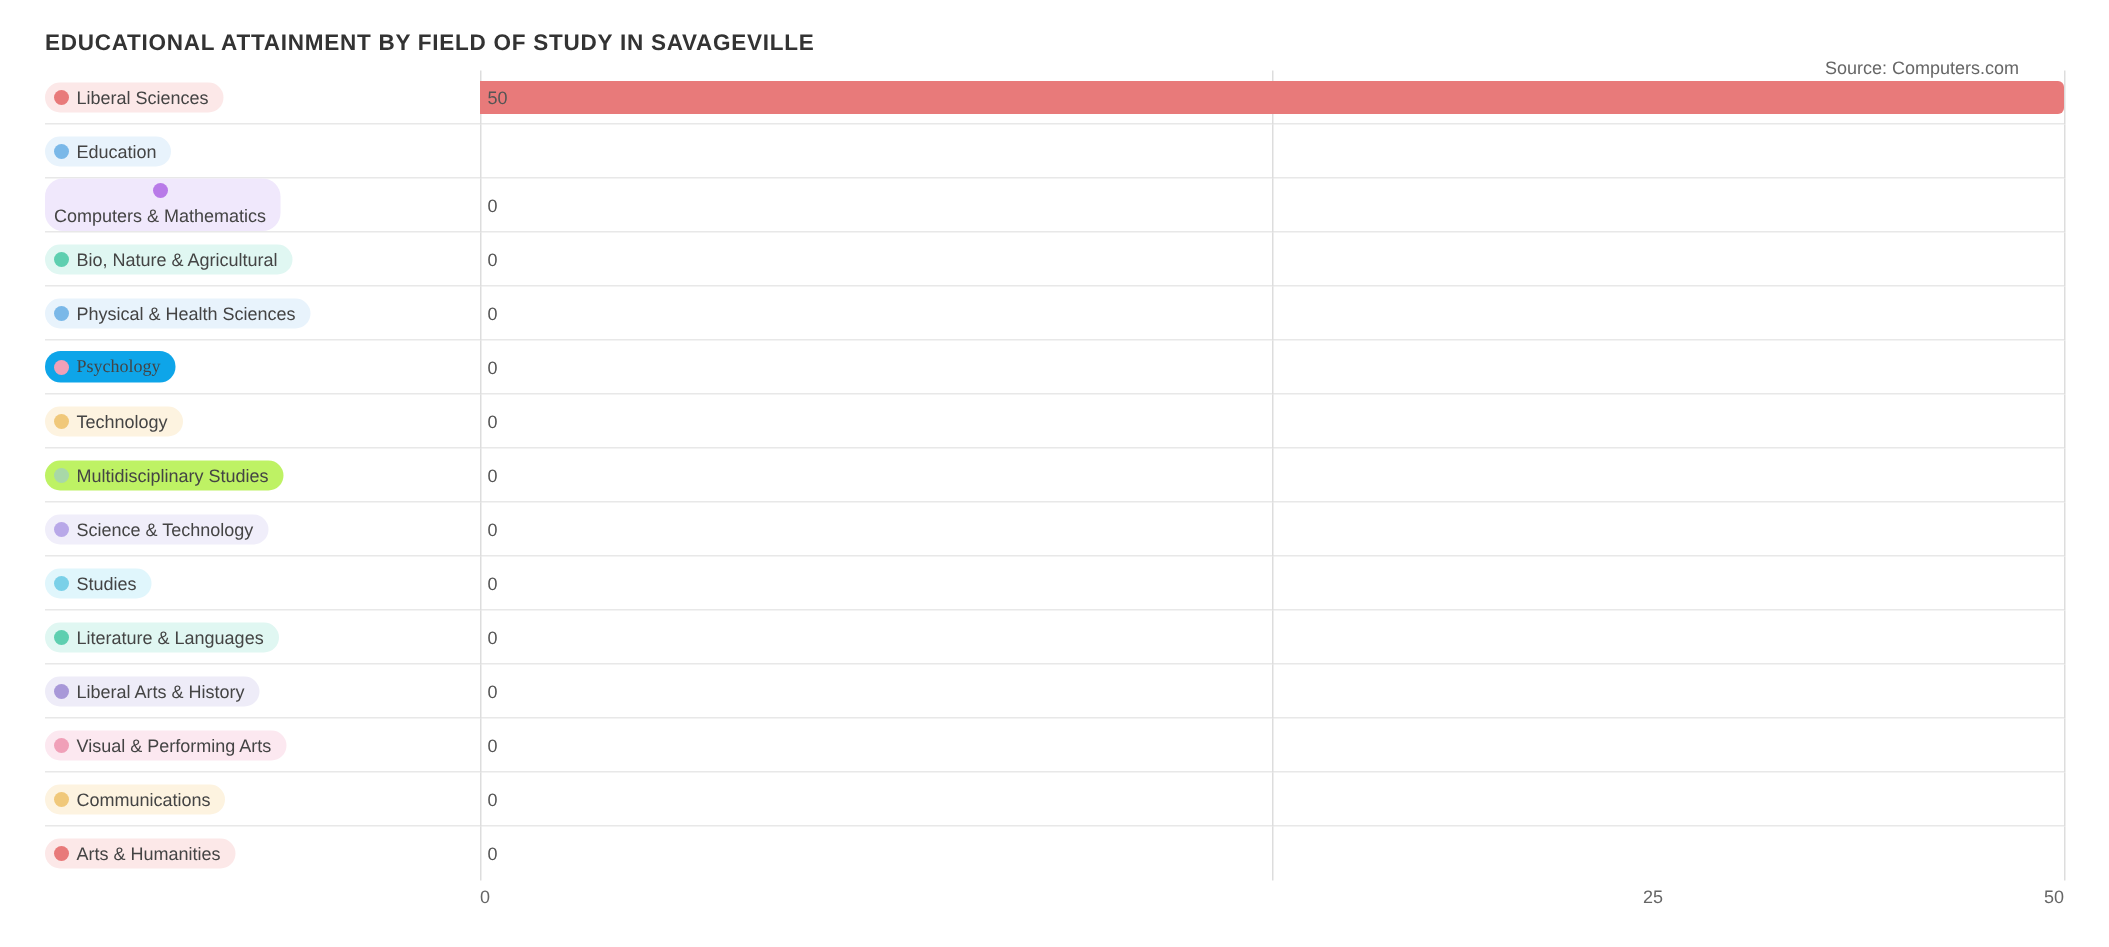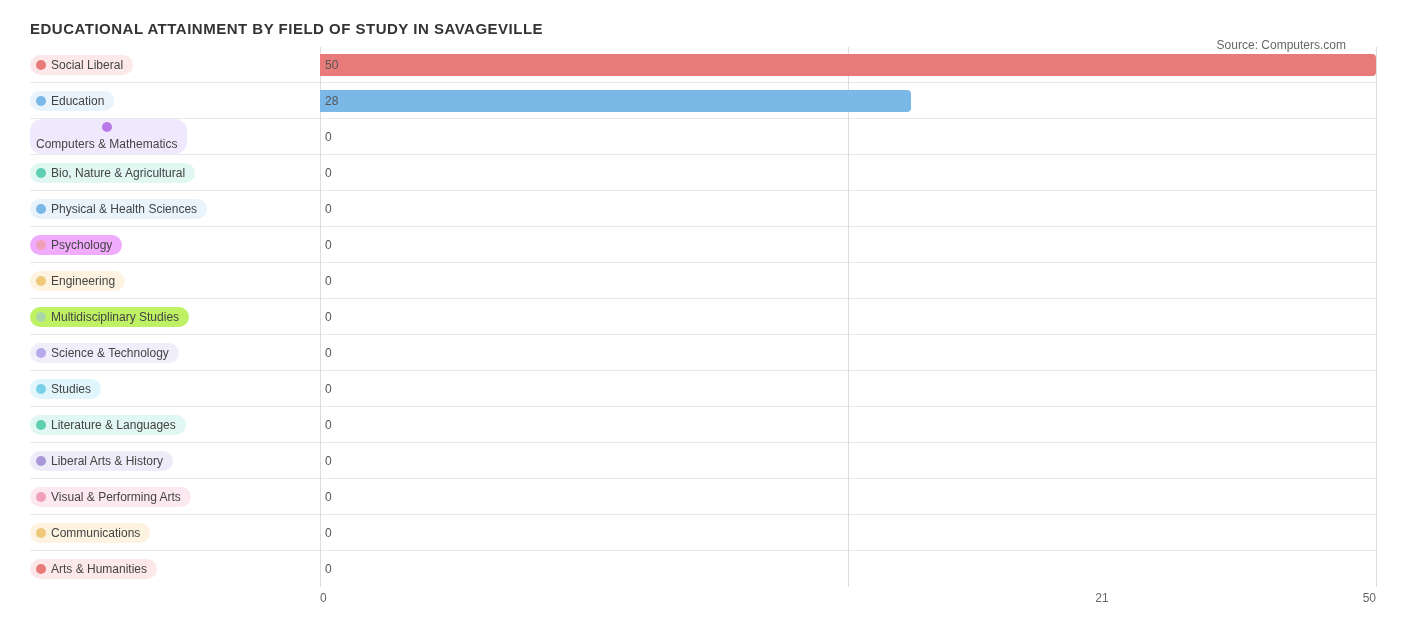--- a/index.html
+++ b/index.html
@@ -109,21 +109,21 @@
   <div class="source">Source: Computers.com</div>
 </div>
 
 <div class="chart-container">
   <div class="chart-area" id="chart-area">
 
   <div class="bar-row">
         <div class="label-pill">
           <div class="pill" style="background: rgb(252, 232, 232);">
             <div class="pill-dot" style="background: rgb(232, 122, 122);"></div>
-            <span>Social Liberal</span>
+            <span>Liberal Sciences</span>
           </div>
         </div>
         <div class="bar-section">
           <div style="position: absolute; inset: 0px; pointer-events: none;">
             <div style="position: absolute; top: 0px; bottom: 0px; left: 0px; width: 1px; background: rgb(221, 221, 221);"></div>
             <div style="position: absolute; top: 0px; bottom: 0px; left: 50%; width: 1px; background: rgb(221, 221, 221);"></div>
             <div style="position: absolute; top: 0px; bottom: 0px; left: 100%; width: 1px; background: rgb(221, 221, 221);"></div>
           </div>
           <div class="bar" style="width: 100%; min-width: 4px; background: rgb(232, 122, 122); position: relative; z-index: 1;">
             <span class="bar-value">50</span>
@@ -136,23 +136,20 @@
             <div class="pill-dot" style="background: rgb(122, 184, 232);"></div>
             <span>Education</span>
           </div>
         </div>
         <div class="bar-section">
           <div style="position: absolute; inset: 0px; pointer-events: none;">
             <div style="position: absolute; top: 0px; bottom: 0px; left: 0px; width: 1px; background: rgb(221, 221, 221);"></div>
             <div style="position: absolute; top: 0px; bottom: 0px; left: 50%; width: 1px; background: rgb(221, 221, 221);"></div>
             <div style="position: absolute; top: 0px; bottom: 0px; left: 100%; width: 1px; background: rgb(221, 221, 221);"></div>
           </div>
-          <div class="bar" style="width: 56%; min-width: 4px; background: rgb(122, 184, 232); position: relative; z-index: 1;">
-            <span class="bar-value">28</span>
-          </div>
         </div>
       </div>
       <div class="bar-row">
         <div class="label-pill">
           <div class="pill" style="background: rgb(240, 232, 252); flex-direction: column;">
             <div class="pill-dot" style="background: rgb(184, 122, 232);"></div>
             <span>Computers &amp; Mathematics</span>
           </div>
         </div>
         <div class="bar-section">
@@ -197,41 +194,41 @@
             <div style="position: absolute; top: 0px; bottom: 0px; left: 50%; width: 1px; background: rgb(221, 221, 221);"></div>
             <div style="position: absolute; top: 0px; bottom: 0px; left: 100%; width: 1px; background: rgb(221, 221, 221);"></div>
           </div>
           <div class="bar" style="width: 0%; min-width: 0px; background: rgb(122, 184, 232); position: relative; z-index: 1;">
             <span class="bar-value">0</span>
           </div>
         </div>
       </div>
       <div class="bar-row">
         <div class="label-pill">
-          <div class="pill" style="background: #f0abfc;">
+          <div class="pill" style="background: #0ea5e9; font-family: Liberation Serif, serif;">
             <div class="pill-dot" style="background: rgb(240, 160, 184);"></div>
             <span>Psychology</span>
           </div>
         </div>
         <div class="bar-section">
           <div style="position: absolute; inset: 0px; pointer-events: none;">
             <div style="position: absolute; top: 0px; bottom: 0px; left: 0px; width: 1px; background: rgb(221, 221, 221);"></div>
             <div style="position: absolute; top: 0px; bottom: 0px; left: 50%; width: 1px; background: rgb(221, 221, 221);"></div>
             <div style="position: absolute; top: 0px; bottom: 0px; left: 100%; width: 1px; background: rgb(221, 221, 221);"></div>
           </div>
           <div class="bar" style="width: 0%; min-width: 0px; background: rgb(240, 160, 184); position: relative; z-index: 1;">
             <span class="bar-value">0</span>
           </div>
         </div>
       </div>
       <div class="bar-row">
         <div class="label-pill">
           <div class="pill" style="background: rgb(253, 243, 224);">
             <div class="pill-dot" style="background: rgb(240, 200, 122);"></div>
-            <span>Engineering</span>
+            <span>Technology</span>
           </div>
         </div>
         <div class="bar-section">
           <div style="position: absolute; inset: 0px; pointer-events: none;">
             <div style="position: absolute; top: 0px; bottom: 0px; left: 0px; width: 1px; background: rgb(221, 221, 221);"></div>
             <div style="position: absolute; top: 0px; bottom: 0px; left: 50%; width: 1px; background: rgb(221, 221, 221);"></div>
             <div style="position: absolute; top: 0px; bottom: 0px; left: 100%; width: 1px; background: rgb(221, 221, 221);"></div>
           </div>
           <div class="bar" style="width: 0%; min-width: 0px; background: rgb(240, 200, 122); position: relative; z-index: 1;">
             <span class="bar-value">0</span>
@@ -379,16 +376,16 @@
           </div>
           <div class="bar" style="width: 0%; min-width: 0px; background: rgb(232, 122, 122); position: relative; z-index: 1;">
             <span class="bar-value">0</span>
           </div>
         </div>
       </div>
     </div>
   <div class="x-axis" id="x-axis" style="display: flex; margin-top: 4px; padding-left: 290px;">
 
   <div class="x-tick" style="position: relative; left: 0px; width: 50%; text-align: left;">0</div>
-      <div class="x-tick" style="position: relative; left: 0px; width: 50%; text-align: center;">21</div>
+      <div class="x-tick" style="position: relative; left: 0px; width: 50%; text-align: center;">25</div>
       <div class="x-tick" style="position: relative; text-align: right; flex: 1 1 0%;">50</div>
     </div>
 </div>
 
 </body></html>

